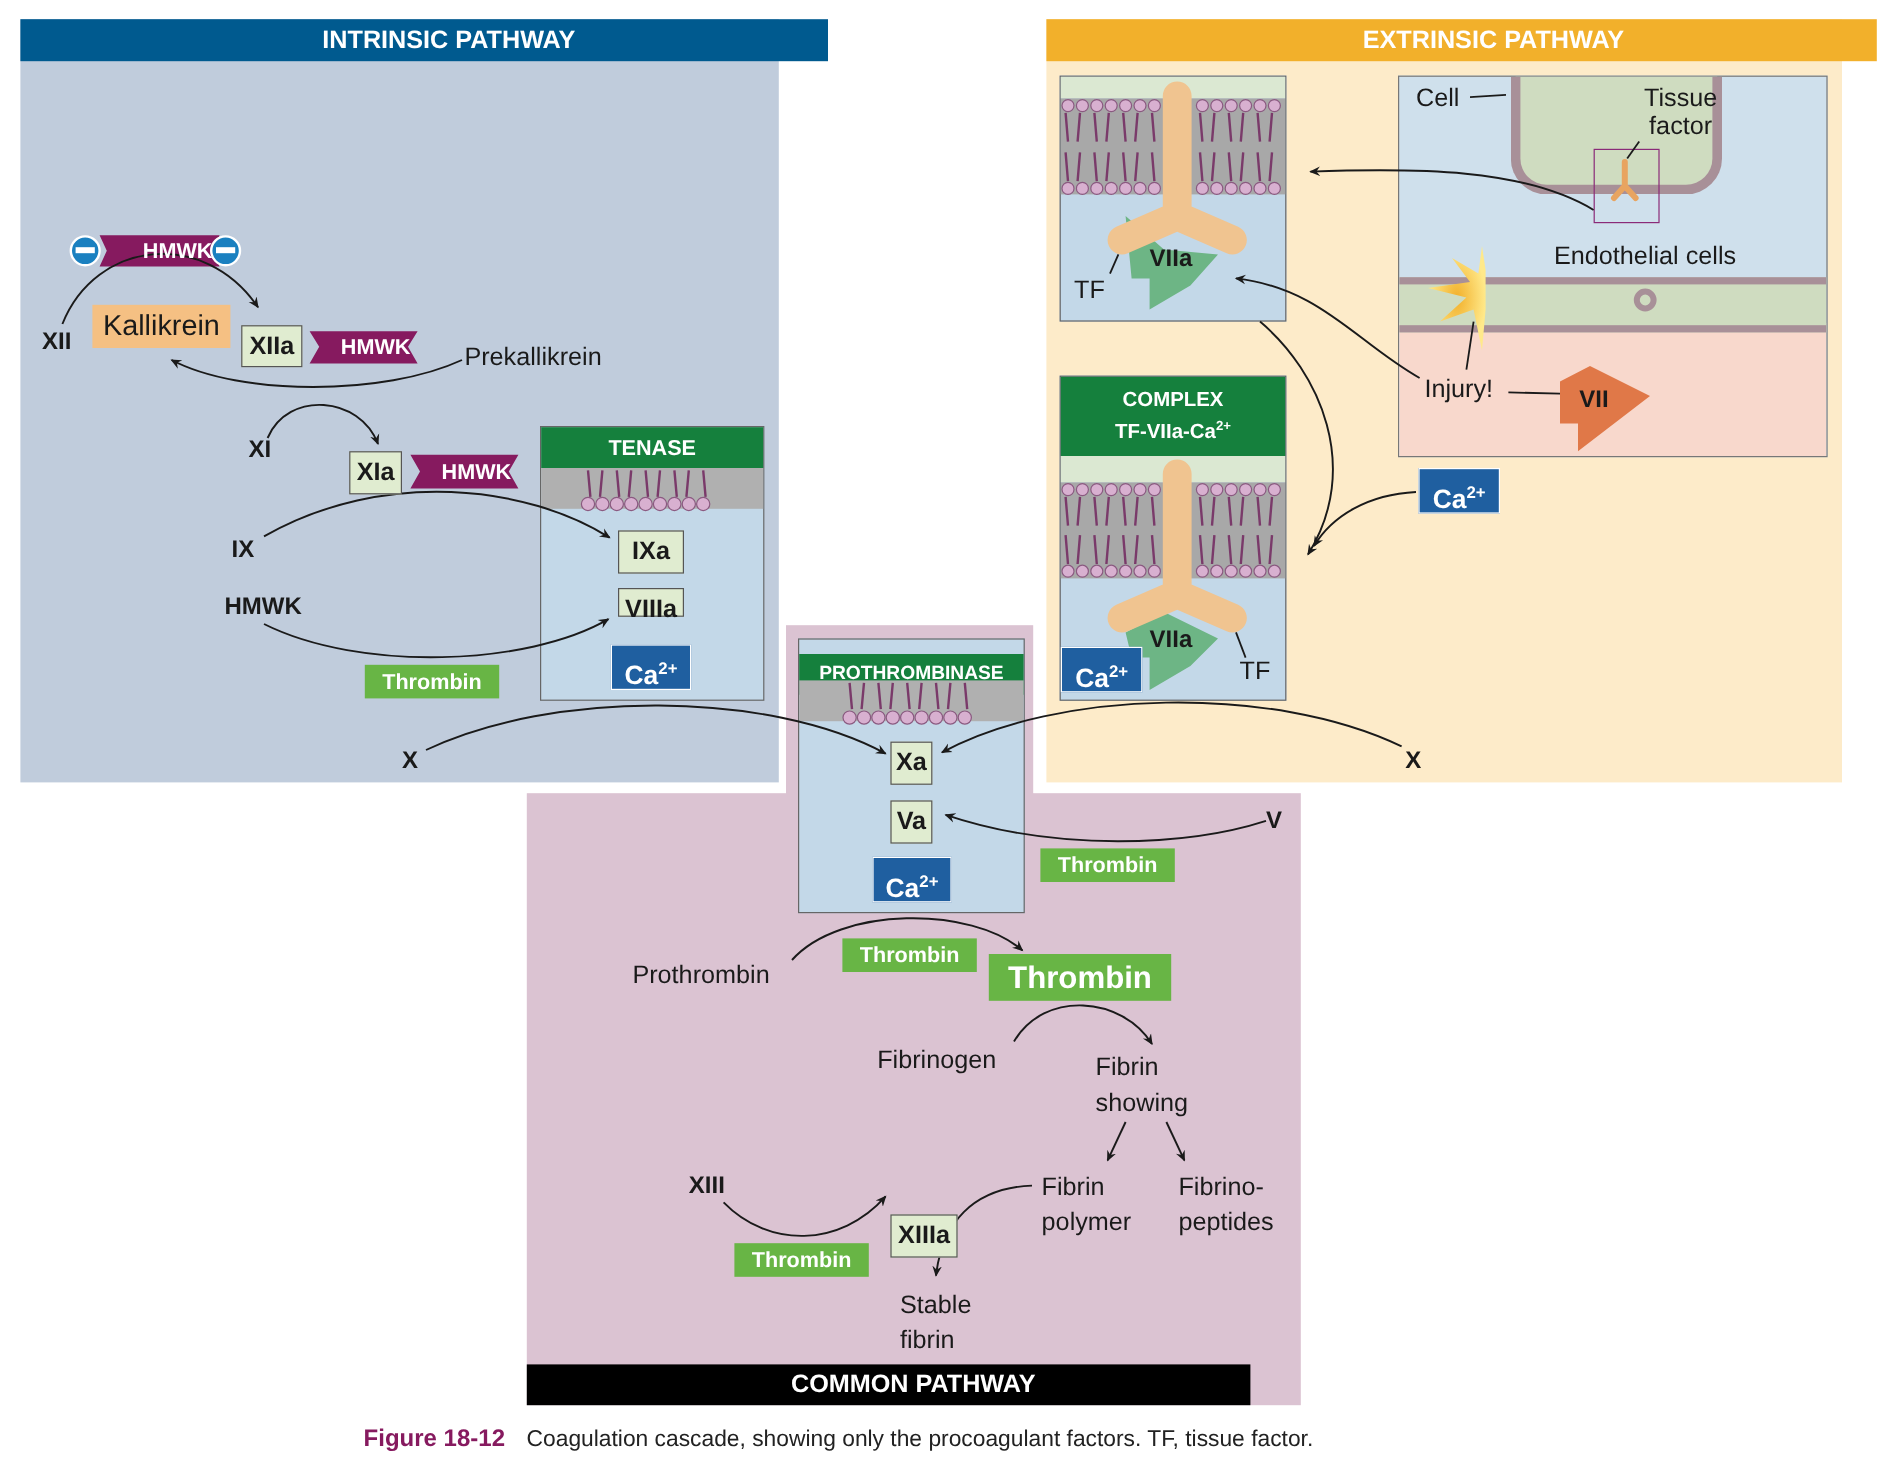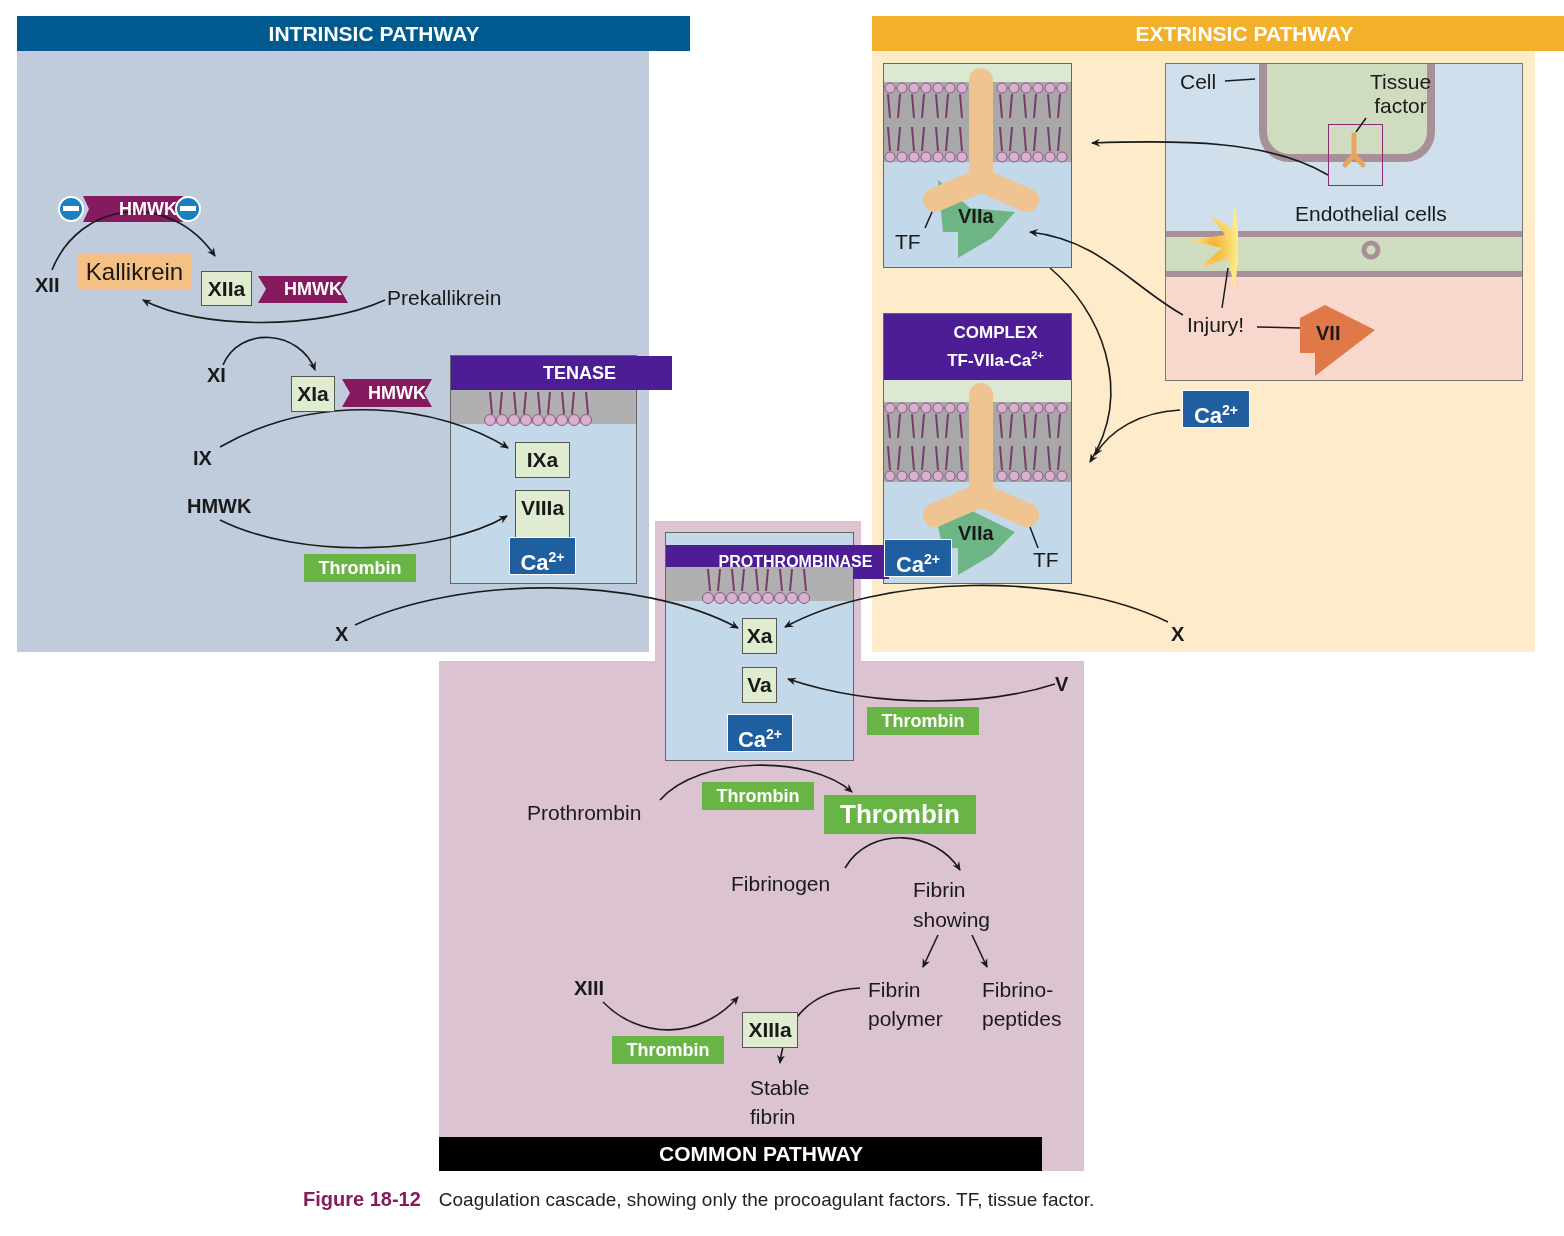--- a/index.html
+++ b/index.html
@@ -14,21 +14,21 @@
   .hdr-extr{left:872px;top:16px;width:663px;height:35px;background:#f2b02b;}
   .hdr-comm{left:439px;top:1137px;width:562px;height:34px;background:#000000;line-height:34px;}
   .factor{position:absolute;font-weight:bold;font-size:20px;color:#1a1a1a;}
   .lbl{position:absolute;font-size:21px;color:#1a1a1a;}
   .abox{position:absolute;background:#e0ecd0;border:1px solid #555;font-weight:bold;font-size:21px;text-align:center;box-sizing:border-box;}
   .thr{position:absolute;background:#68b545;color:#fff;font-weight:bold;font-size:18px;text-align:center;line-height:28px;}
   .ca{position:absolute;background:#1f5fa0;color:#fff;font-weight:bold;font-size:22px;border:1px solid #fff;box-sizing:border-box;text-align:center;}
   .ca sup{font-size:14px;}
   .hmwk{position:absolute;color:#fff;font-weight:bold;font-size:18px;text-align:right;line-height:26px;}
   .cplx{position:absolute;border:1px solid #666;box-sizing:border-box;background:#c3d8e8;}
-  .cplx-hdr{position:absolute;left:0;top:0;width:100%;background:#4c1d95;color:#fff;font-weight:bold;text-align:center;padding-left:36px;}
+  .cplx-hdr{position:absolute;left:0;top:0;width:100%;background:#15803d;color:#fff;font-weight:bold;text-align:center;}
   svg{position:absolute;left:0;top:0;overflow:visible;}
   .caption{position:absolute;left:303px;top:1188px;font-size:19px;color:#222;}
   .caption b{color:#861a5f;font-size:20px;margin-right:18px;}
 </style>
 </head>
 <body>
 
 <div class="abs panel-intrinsic"></div>
 <div class="abs panel-extrinsic"></div>
 <div class="abs panel-common"></div>
@@ -248,21 +248,21 @@
 <div class="hmwk" style="left:264px;top:276px;width:78px;">HMWK</div>
 <div class="lbl" style="left:387px;top:286px;">Prekallikrein</div>
 <div class="factor" style="left:207px;top:364px;">XI</div>
 <div class="abox" style="left:291px;top:376px;width:44px;height:36px;line-height:34px;">XIa</div>
 <div class="hmwk" style="left:348px;top:380px;width:78px;">HMWK</div>
 <div class="factor" style="left:193px;top:447px;">IX</div>
 <div class="factor" style="left:187px;top:495px;">HMWK</div>
 <div class="thr" style="left:304px;top:554px;width:112px;">Thrombin</div>
 <div class="factor" style="left:335px;top:623px;">X</div>
 <div class="abox" style="left:515px;top:442px;width:55px;height:36px;line-height:34px;">IXa</div>
-<div class="abox" style="left:515px;top:490px;width:55px;height:48px;line-height:34px;">VIIIa</div>
+<div class="abox" style="left:515px;top:490px;width:55px;height:24px;line-height:34px;">VIIIa</div>
 <div class="ca" style="left:509px;top:537px;width:67px;height:38px;line-height:38px;"><span>Ca</span><sup>2+</sup></div>
 
 <div class="factor" style="left:958px;top:205px;">VIIa</div>
 <div class="lbl" style="left:895px;top:230px;">TF</div>
 <div class="lbl" style="left:1180px;top:70px;">Cell</div>
 <div class="lbl" style="left:1370px;top:70px;text-align:center;line-height:24px;">
     <div>Tissue</div>
     <div>factor</div>
   </div>
 <div class="lbl" style="left:1295px;top:202px;">Endothelial cells</div>

